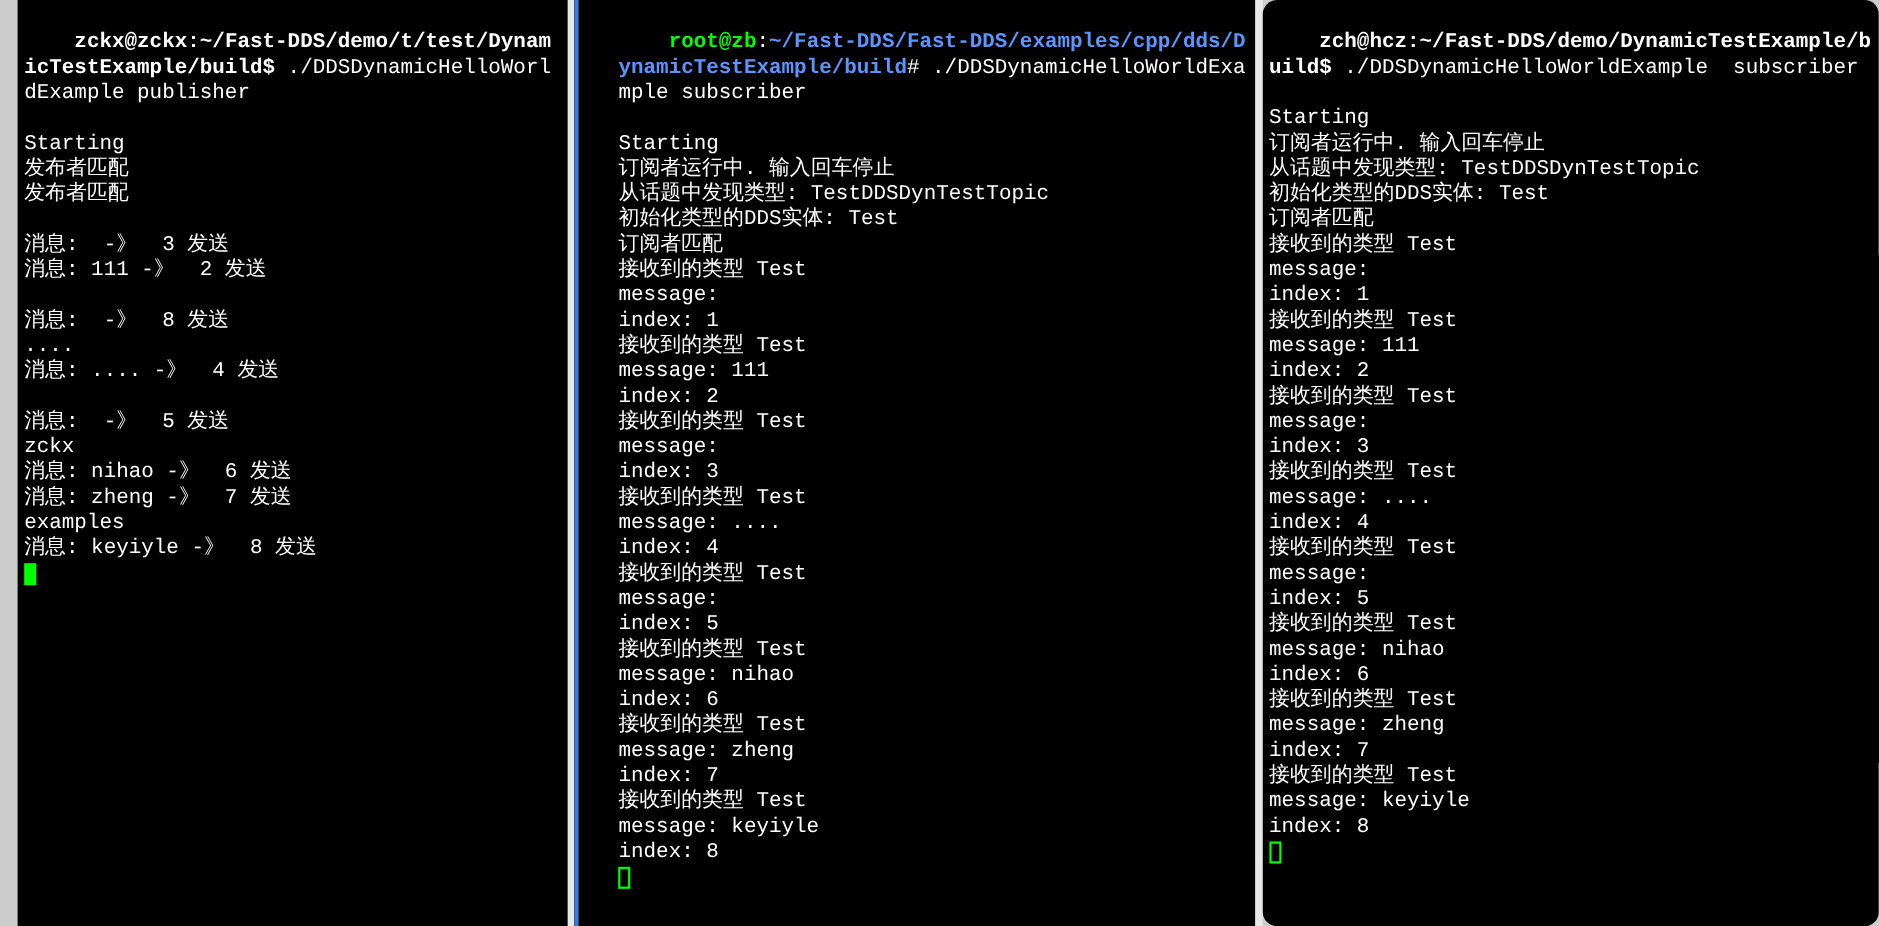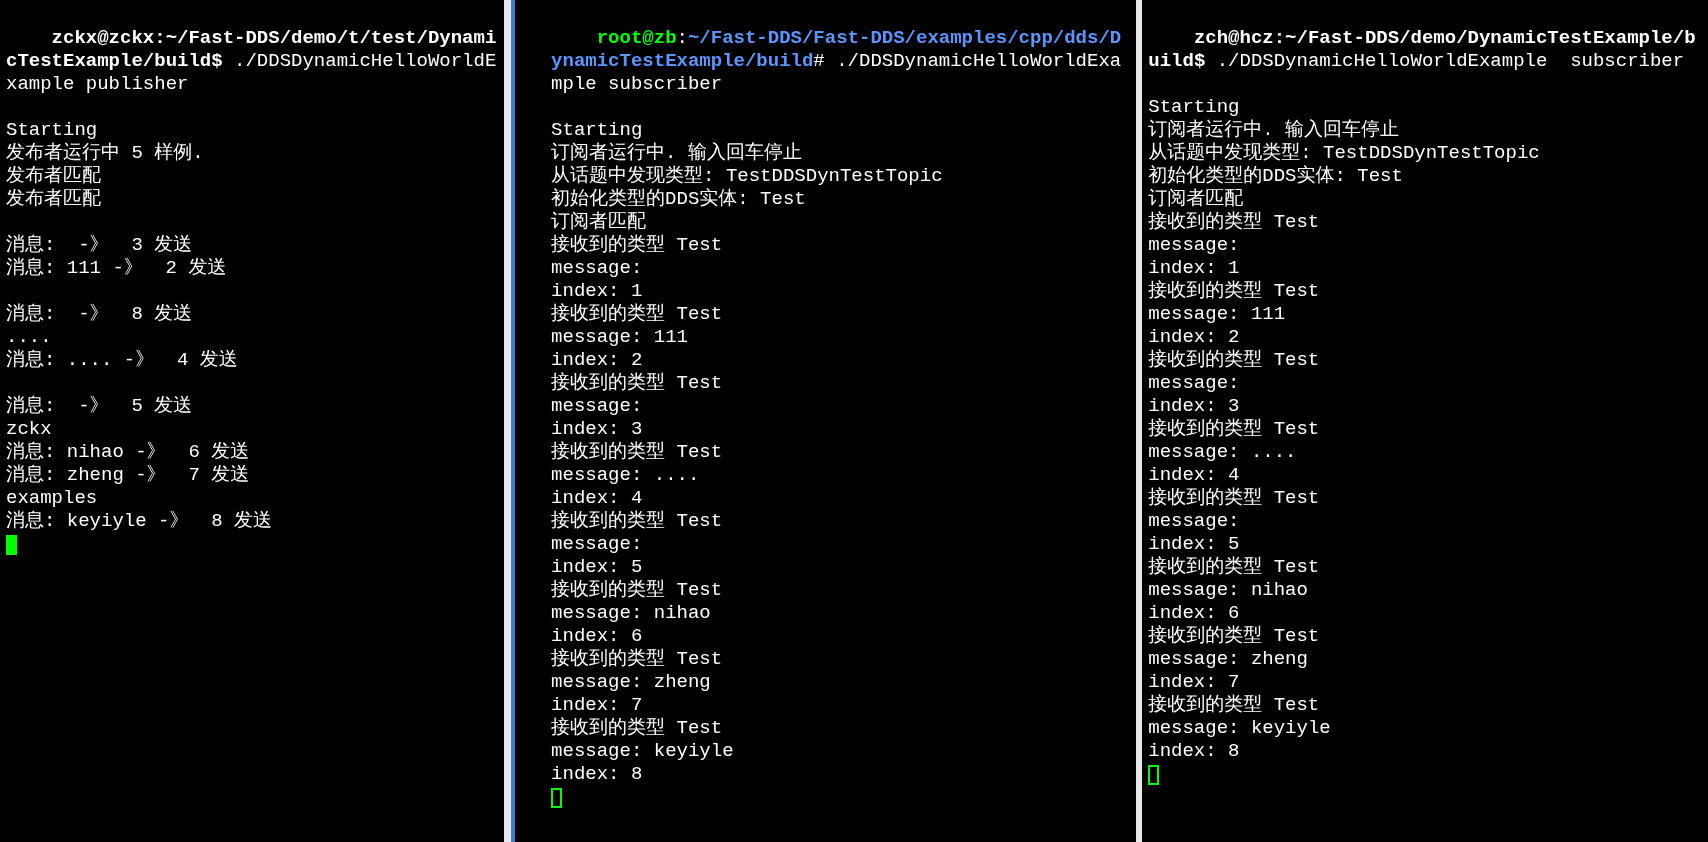--- a/index.html
+++ b/index.html
@@ -12,23 +12,23 @@
       line-height: 23px;
       background: #ccc;
     }
     .term {
       background: #000;
       color: #fff;
       padding: 4px 6px;
       overflow: hidden;
       position: relative;
     }
-    .term1 { width: 526px; }
+    .term1 { width: 526px; margin-left: 16px; }
     .term2 { width: 650px; padding-left: 36px; }
-    .term3 { width: 590px; }
+    .term3 { width: 590px; border-radius: 13px; }
     .gap { width: 7px; background: #e8e8e8; }
     .u-green { color: #00ff00; font-weight: bold; }
     .u-blue  { color: #5b95ff; font-weight: bold; }
     .u-white { color: #ffffff; font-weight: bold;}
     .prompt-line { white-space: pre-wrap; word-break: break-all; }
     .out-line { white-space: pre-wrap; word-break: break-all; }
     .cursor-solid {
       display: inline-block;
       width: 11px; height: 20px;
       background: #00ff00;
@@ -49,21 +49,20 @@
   </style>
 </head>
 <body>
 
 <div class="term term1">
   <div class="prompt-line">
     <span class="u-white">zckx@zckx</span><span class="u-white">:</span><span class="u-white">~/Fast-DDS/demo/t/test/DynamicTestExample/build</span><span class="u-white">$ </span><span>./DDSDynamicHelloWorldExample publisher</span>
   </div>
   <div id="out1">
       <div class="out-line">Starting</div>
-      <div class="out-line">发布者运行中 5 样例.</div>
       <div class="out-line">发布者匹配</div>
       <div class="out-line">发布者匹配</div>
       <div class="out-line">&nbsp;</div>
       <div class="out-line">消息:  -》  3 发送</div>
       <div class="out-line">消息: 111 -》  2 发送</div>
       <div class="out-line">&nbsp;</div>
       <div class="out-line">消息:  -》  8 发送</div>
       <div class="out-line">....</div>
       <div class="out-line">消息: .... -》  4 发送</div>
       <div class="out-line">&nbsp;</div>

